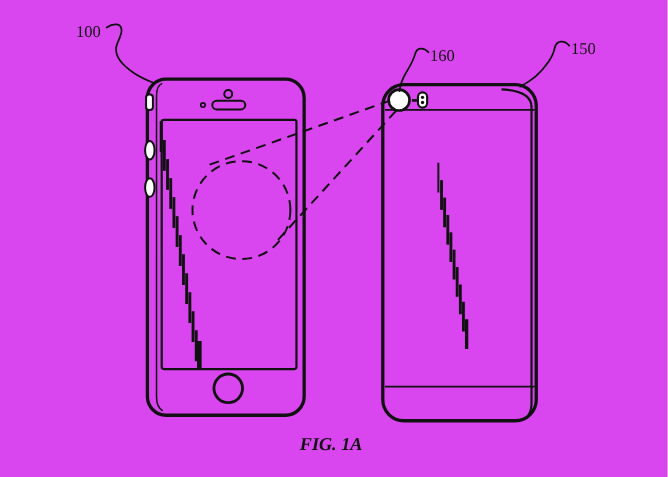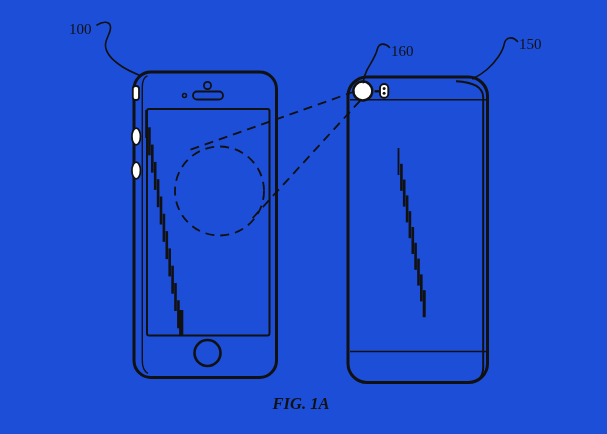--- a/index.html
+++ b/index.html
@@ -5,21 +5,21 @@
   html, body {
     margin: 0;
     padding: 0;
     background: #ffffff;
     font-family: "Liberation Serif", serif;
   }
   .page {
     position: relative;
     width: 607px;
     height: 434px;
-    background: #1d4ed8;
+    background: #d946ef;
     overflow: hidden;
     text-decoration: underline;
   }
   svg { display: block; }
   .ref-label {
     font-family: "Liberation Serif", serif;
     font-size: 15px;
     fill: #111111;
   }
   .fig-caption {

